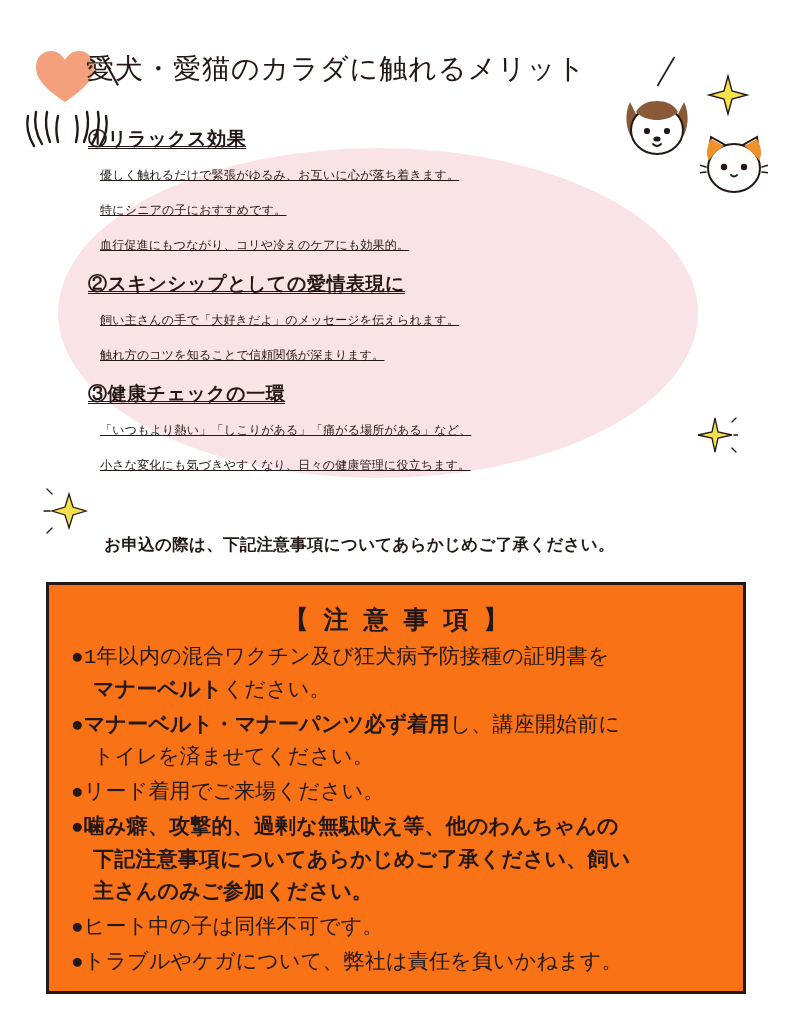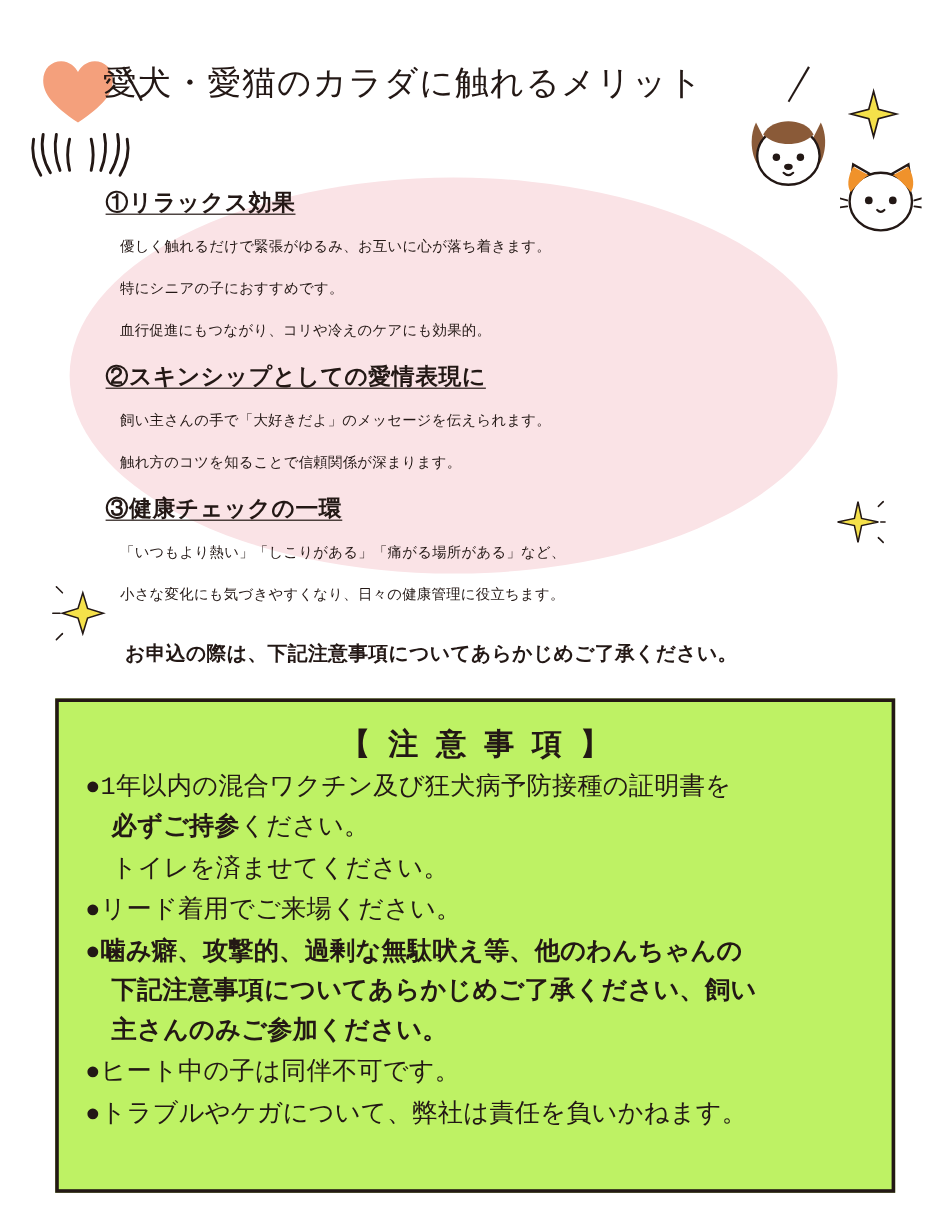--- a/index.html
+++ b/index.html
@@ -105,23 +105,24 @@
   }
 
   
   .sparkle { position: absolute; z-index: 5; }
   .sparkle svg { display:block; }
 
   
   .benefits {
     position: absolute;
     left: 88px;
-    top: 156px;
+    top: 126px;
     width: 640px;
     z-index: 2;
+    text-decoration: underline;
   }
   .benefit-heading {
     font-size: 19px;
     font-weight: bold;
     color: #231815;
     text-decoration: underline;
     text-underline-offset: 3px;
     margin: 0 0 6px 0;
     letter-spacing: 0.5px;
   }
@@ -150,21 +151,21 @@
     z-index: 4;
   }
 
   
   .notice-box {
     position: absolute;
     left: 46px;
     top: 582px;
     width: 700px;
     height: 412px;
-    background: #bef264;
+    background: #f97316;
     border: 3px solid #231815;
     z-index: 4;
     padding: 10px 18px 10px 22px;
   }
   .notice-title {
     text-align: center;
     font-size: 25px;
     font-weight: bold;
     letter-spacing: 4px;
     margin: 8px 0 6px 0;
@@ -301,24 +302,25 @@
 </div>
 
 <div class="notice-lead">お申込の際は、下記注意事項についてあらかじめご了承ください。</div>
 
 <div class="notice-box">
   <div class="notice-title">【 注 意 事 項 】</div>
   <ul class="notice-list">
 
     <li class="notice-item">
       <span>●1年以内の混合ワクチン及び狂犬病予防接種の証明書を</span>
-      <span class="ind"><b>必ずご持参</b><span>ください。</span></span>
-    </li>
-
-    <li class="notice-item">
+      <span class="ind"><b>マナーベルト</b><span>ください。</span></span>
+    </li>
+
+    <li class="notice-item">
+      <span><b>●マナーベルト・マナーパンツ必ず着用</b><span>し、講座開始前に</span></span>
       <span class="ind">トイレを済ませてください。</span>
     </li>
 
     <li class="notice-item">
       <span>●リード着用でご来場ください。</span>
     </li>
 
     <li class="notice-item">
       <b>●噛み癖、攻撃的、過剰な無駄吠え等、他のわんちゃんの</b>
       <b class="ind">下記注意事項についてあらかじめご了承ください、飼い</b>

